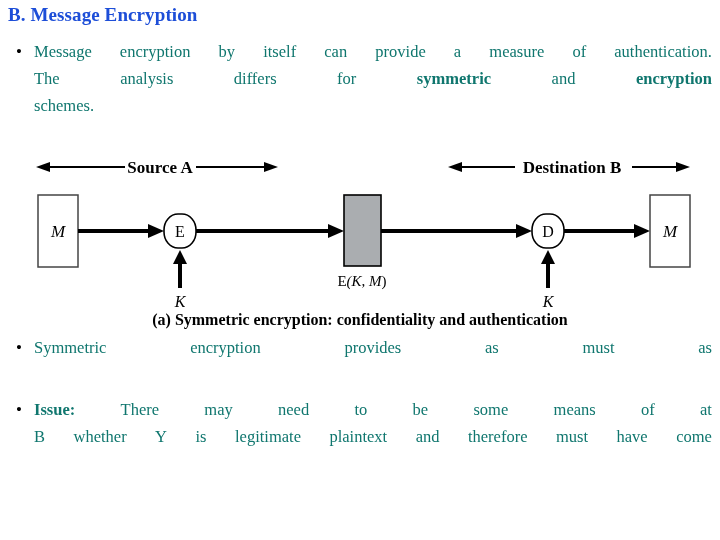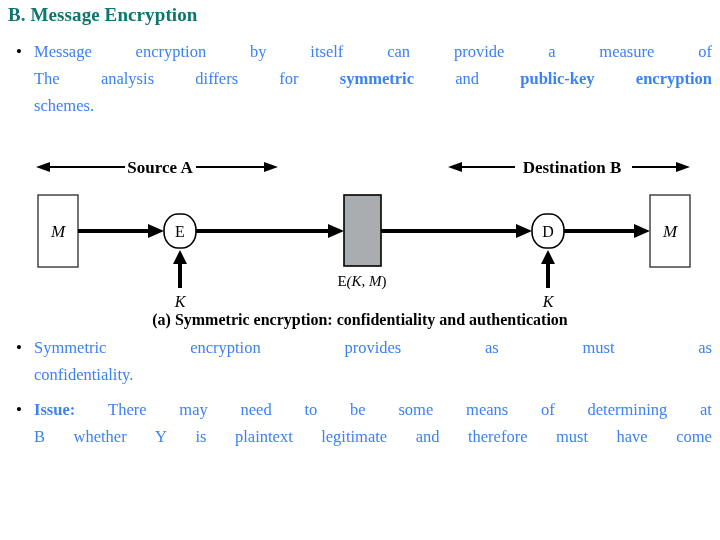--- a/index.html
+++ b/index.html
@@ -41,21 +41,21 @@
     line-height: 27px;
     text-align: left;
     color: #000;
   }
   .bullet-body {
     flex: 1 1 auto;
     font-size: 16.5px;
     line-height: 27px;
     text-align: justify;
     text-justify: inter-word;
-    color: #3b82f6;
+    color: #0f766e;
   }
   .bullet-body.last-left > :last-child { }
   b { font-weight: bold; }
 
   #bullet-1 { left: 16px; top: 38px;  width: 696px; }
   #bullet-2 { left: 16px; top: 334px; width: 696px; }
   #bullet-3 { left: 16px; top: 396px; width: 696px; }
   .jline {
     display: flex;
     justify-content: space-between;
@@ -77,44 +77,44 @@
   #diagram svg {
     display: block;
   }
   .dg-label {
     font-family: "Liberation Serif", "DejaVu Serif", serif;
   }
 </style>
 </head>
 <body style="background: rgb(255, 255, 255);">
 
-<div class="slide-title" style="color: #0f766e;">B. Message Encryption</div>
+<div class="slide-title" style="color: #1d4ed8;">B. Message Encryption</div>
 
 <div class="bullet" id="bullet-1">
   <div class="bullet-marker">•</div>
   <div class="bullet-body">
     <div class="jline">
       <span>Message</span>
       <span>encryption</span>
       <span>by</span>
       <span>itself</span>
       <span>can</span>
       <span>provide</span>
       <span>a</span>
       <span>measure</span>
       <span>of</span>
+      <span>authentication.</span>
     </div>
     <div class="jline">
       <span>The</span>
       <span>analysis</span>
       <span>differs</span>
       <span>for</span>
       <span><b>symmetric</b></span>
       <span>and</span>
-      <span><b>public-key</b></span>
       <span><b>encryption</b></span>
     </div>
     <div class="jline-last">schemes.</div>
   </div>
 </div>
 
 <div id="diagram">
   <svg width="720" height="196" viewBox="0 0 720 196" xmlns="http://www.w3.org/2000/svg">
 
     <g>
@@ -208,47 +208,45 @@
   <div class="bullet-marker">•</div>
   <div class="bullet-body">
     <div class="jline">
       <span>Symmetric</span>
       <span>encryption</span>
       <span>provides</span>
       <span>as</span>
       <span>must</span>
       <span>as</span>
     </div>
-    <div class="jline-last">confidentiality.</div>
   </div>
 </div>
 
 <div class="bullet" id="bullet-3">
   <div class="bullet-marker">•</div>
   <div class="bullet-body">
     <div class="jline">
       <span><b>Issue:</b></span>
       <span>There</span>
       <span>may</span>
       <span>need</span>
       <span>to</span>
       <span>be</span>
       <span>some</span>
       <span>means</span>
       <span>of</span>
-      <span>determining</span>
       <span>at</span>
     </div>
     <div class="jline">
       <span>B</span>
       <span>whether</span>
       <span>Y</span>
       <span>is</span>
+      <span>legitimate</span>
       <span>plaintext</span>
-      <span>legitimate</span>
       <span>and</span>
       <span>therefore</span>
       <span>must</span>
       <span>have</span>
       <span>come</span>
     </div>
   </div>
 </div>
 
 </body></html>

